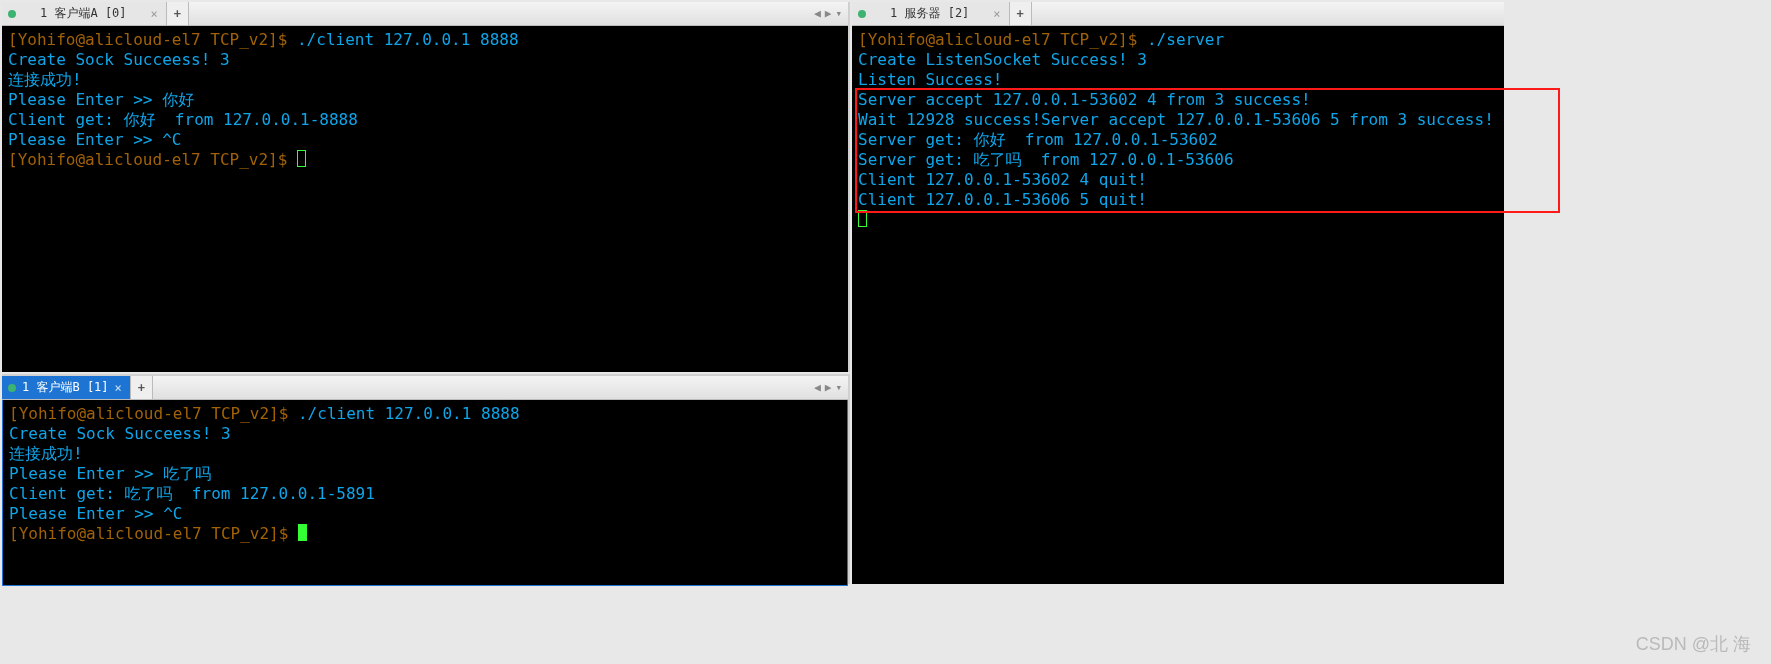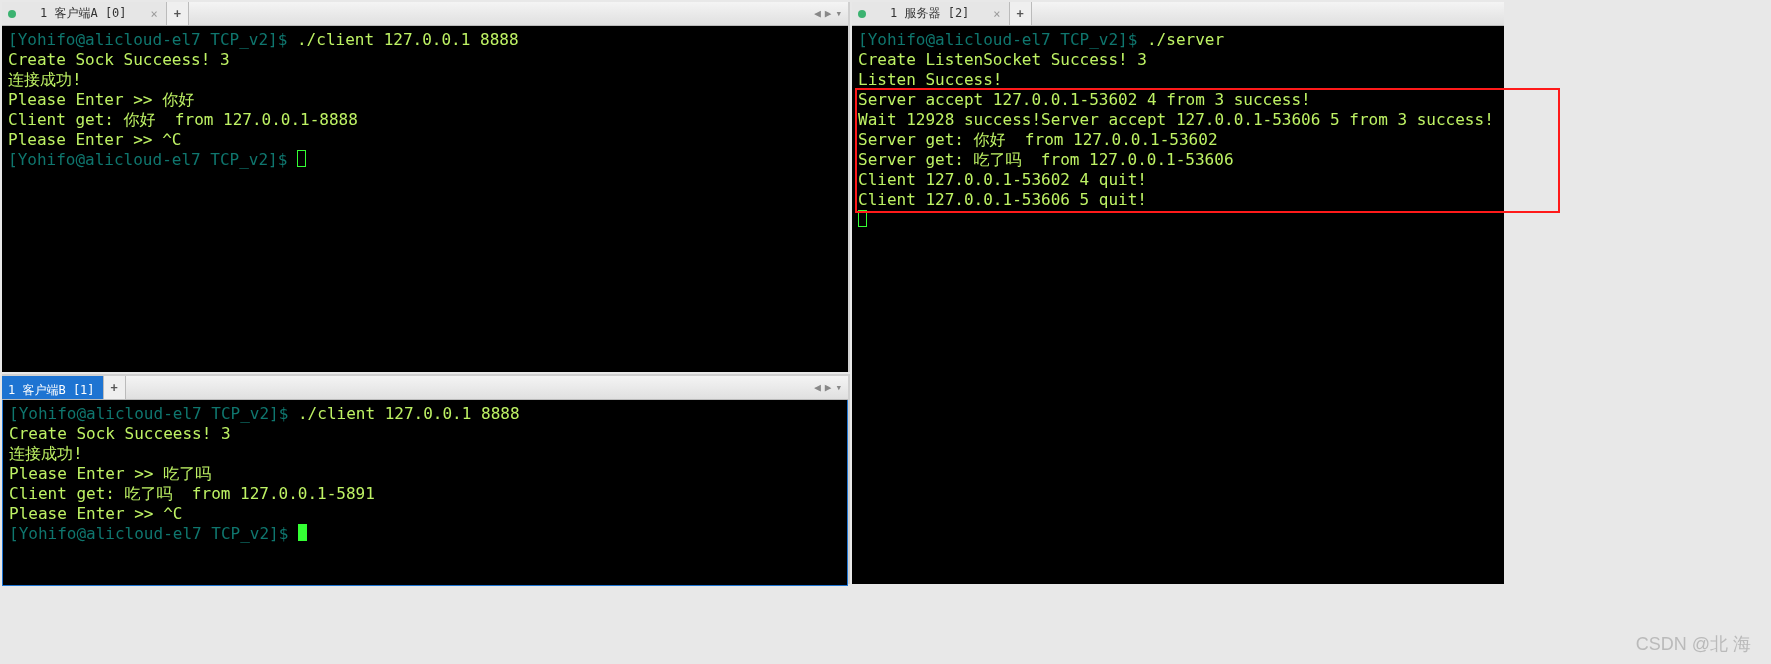--- a/index.html
+++ b/index.html
@@ -31,21 +31,20 @@
       padding: 0 8px 0 6px;
       gap: 6px;
       border-right: 1px solid #bbb;
       cursor: pointer;
       color: #333;
     }
     .tab.inactive { background: #e6e6e6; gap: 24px; }
     .tab.active-blue {
       background: #1e74d2;
       color: #fff;
-      flex-direction: column;
     }
     .tab .dot {
       width: 8px; height: 8px;
       border-radius: 50%;
       background: #3cb371;
     }
     .add-tab {
       width: 22px; display: flex; align-items:center; justify-content:center;
       color:#555; font-weight: bold; border-right:1px solid #bbb; cursor:pointer;
       background:#efefef;
@@ -63,22 +62,22 @@
       background:#000;
       color:#eee;
       font-family: "DejaVu Sans Mono","Consolas",monospace;
       font-size: 16px;
       line-height: 1.25;
       padding: 4px 6px;
       white-space: pre;
       overflow: hidden;
       position: relative;
     }
-    .g { color:#0f766e; }
-    .w { color:#bef264; }
+    .g { color:#a16207; }
+    .w { color:#0ea5e9; }
     .cursor-green {
       display:inline-block;
       width: 9px; height: 17px;
       border: 1.5px solid #34ff34;
       margin-bottom: -2px;
     }
     .cursor-block {
       display:inline-block;
       width: 9px; height: 17px;
       background:#34ff34;

